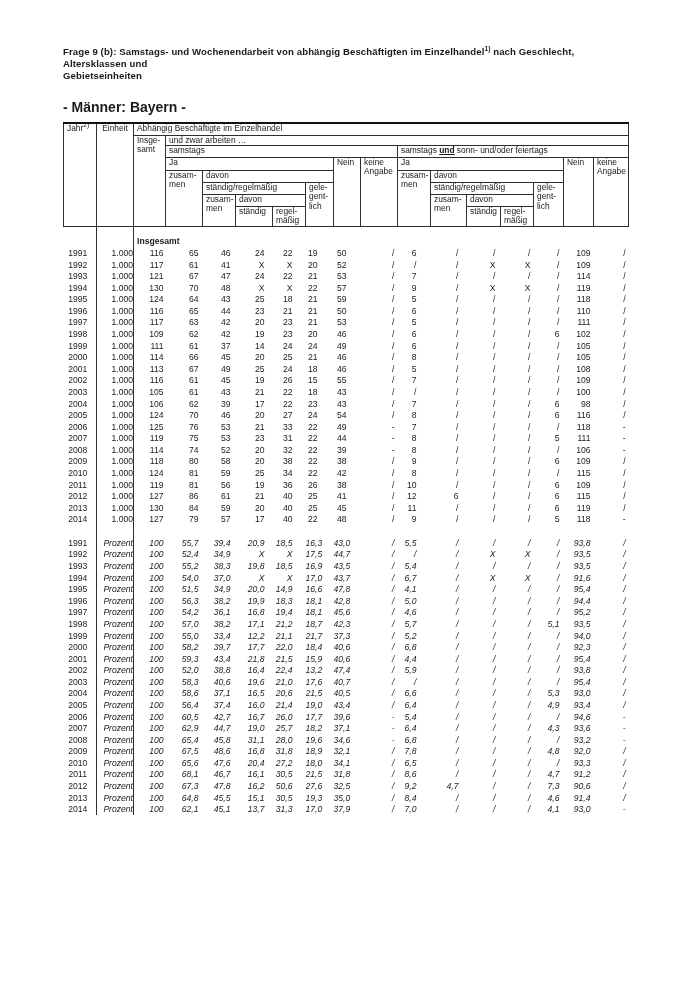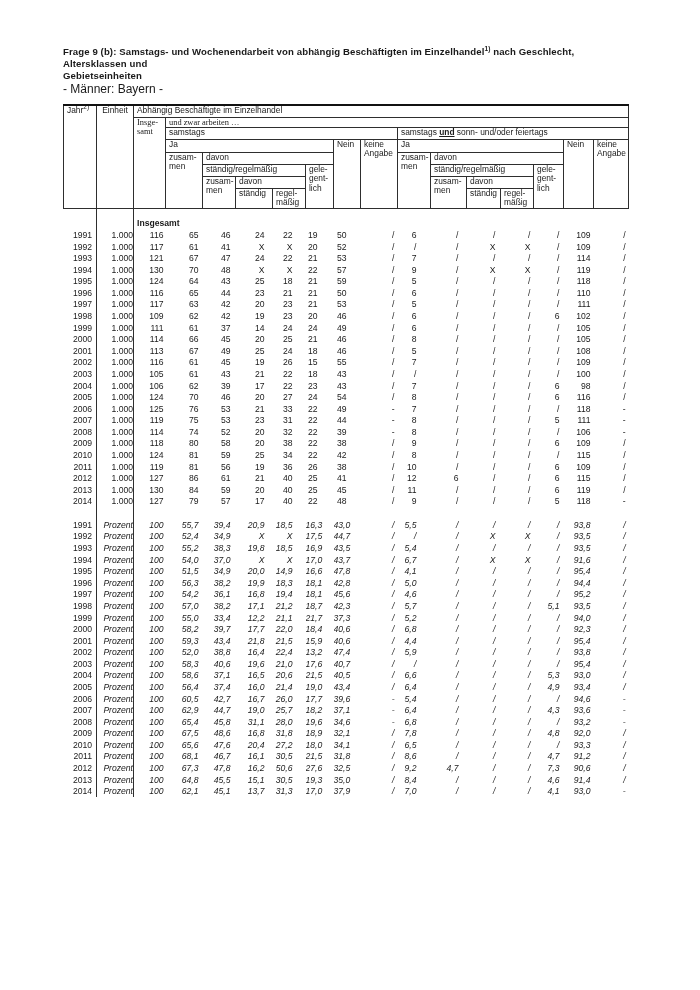--- a/index.html
+++ b/index.html
@@ -3,48 +3,48 @@
 <meta charset="utf-8">
 <style>
   html,body { margin:0; padding:0; background:#888; }
   .page {
     position:relative; width:700px; height:990px; background:#ffffff;
     font-family:"Liberation Sans", sans-serif; color:#1a1a1a; overflow:hidden;
     margin:0 auto;
   }
   .content { position:absolute; left:63px; top:46px; width:565px; }
   .title-line { font-size:9.6px; font-weight:bold; line-height:12px; letter-spacing:0.1px; }
-  .subtitle  { font-size:12px; font-weight:normal; line-height:12px; margin-top:1px; }
+  .subtitle  { font-size:14px; font-weight:bold; line-height:12px; margin-top:19px; }
   sup { font-size:6.5px; vertical-align:super; line-height:0; }
 
   table.stat {
     border-collapse:collapse; table-layout:fixed; width:565px; margin-top:9px;
     border-top:2.5px solid #111;
   }
   table.stat td { overflow:hidden; }
 
   
   thead td {
     border:1px solid #2e2e2e; vertical-align:top; text-align:left;
     font-size:8.4px; line-height:9.4px; padding:0px 3px; white-space:pre-line;
     font-weight:normal;
   }
   thead td.center { text-align:center; padding:0 1px; }
   .emph { font-weight:bold; text-decoration:underline; }
-  tr.hr1 { height:12px; } tr.hr2 { height:10px;font-family:Liberation Serif, serif; } tr.hr3 { height:12px; }
+  tr.hr1 { height:12px; } tr.hr2 { height:10px; } tr.hr3 { height:12px; }
   tr.hr4 { height:13px; } tr.hr5 { height:12px; } tr.hr6 { height:12px; }
   tr.hr7 { height:12px; } tr.hr8 { height:18px; }
 
   
   tbody td {
     font-size:8.6px; line-height:11px; height:11.58px; padding:0;
     vertical-align:middle; white-space:nowrap;
   }
   tbody tr.first-body td { border-top:1.5px solid #2e2e2e; }
-  td.td-jahr   { border-right:1px solid #2e2e2e; text-align:right; padding-right:4px; }
+  td.td-jahr   { border-right:1px solid #2e2e2e; text-align:center; padding-right:4px; }
   td.td-einheit{ border-right:1px solid #2e2e2e; text-align:right; }
   td.v { text-align:right; }
   .it { font-style:italic; }
   tr.label-row td { height:20px; vertical-align:bottom; padding-bottom:1px; }
   td.section-label { font-weight:bold; text-align:left; padding-left:3px; font-size:8.6px; }
   tr.gap-row td { height:12px; }
 
   
   td.c3 { padding-right:2px; }  td.c4 { padding-right:4px; }
   td.c5 { padding-right:5px; }  td.c6 { padding-right:8px; }

